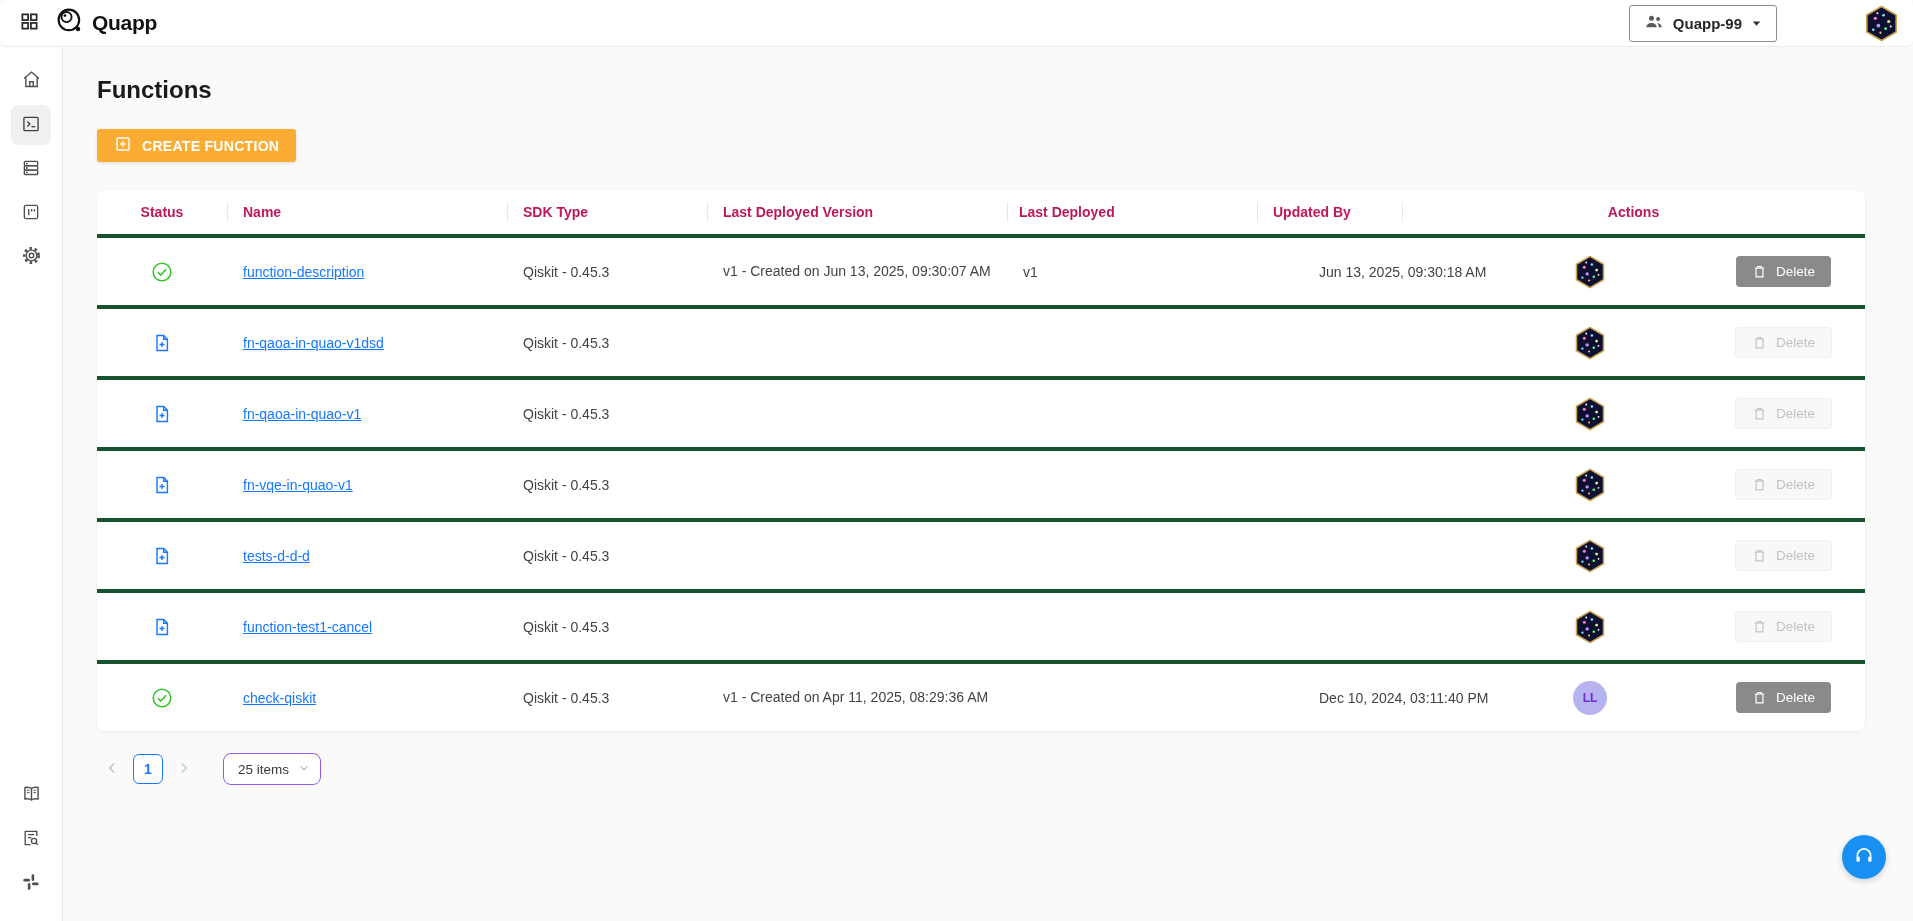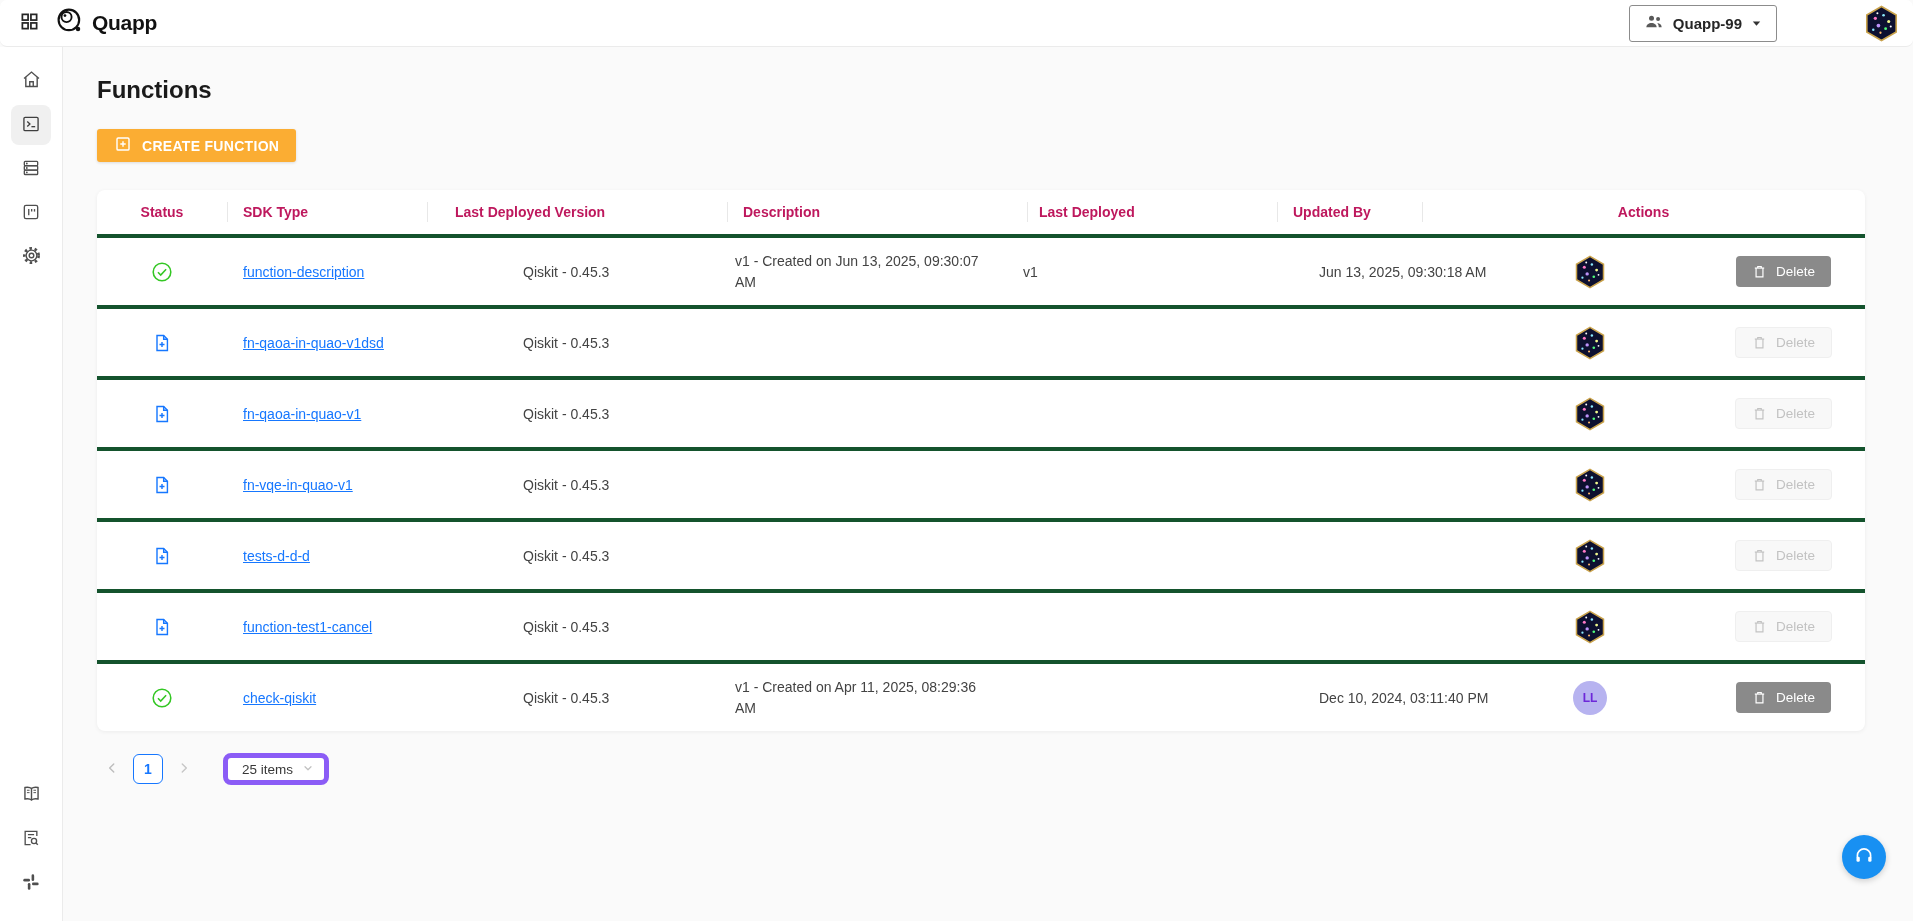--- a/index.html
+++ b/index.html
@@ -40,21 +40,21 @@
   
   .table-card { margin-top:28px; width:1768px; background:#fff; border-radius:8px;
                 box-shadow:0 1px 4px rgba(0,0,0,.06); overflow:hidden; }
   .thead { display:flex; align-items:center; height:44px; }
   .cell { font-size:14px; color:#434343; }
   .cell.h { font-weight:700; color:#be185d; position:relative; height:100%; display:flex; align-items:center; }
   .cell.h:not(.c0)::before { content:''; position:absolute; left:0; top:12px; width:1px; height:20px; background:#e8e8e8; }
   .c0 { width:130px; display:flex; align-items:center; justify-content:center; }
   .c1 { width:280px; padding-left:16px; }
   .c2 { width:200px; padding-left:16px; }
-  .c3 { width:300px; padding-left:28px; padding-right:14px; line-height:1.45; }
+  .c3 { width:300px; padding-left:16px; padding-right:14px; line-height:1.45; }
   .c4 { width:300px; padding-left:16px; }
   .c5 { width:250px; padding-left:12px; }
   .c6 { width:145px; padding-left:16px; display:flex; align-items:center; }
   .c7 { flex:1; display:flex; align-items:center; justify-content:center; }
   .cell.h.c0 { justify-content:center; padding-left:0; }
   .cell.h.c7 { justify-content:center; padding-left:0; }
 
   .trow { display:flex; align-items:center; border-top:4px solid #14532d; min-height:71px; }
   .name-link { color:var(--link-blue,#1677ff); text-decoration:underline; font-size:14px; cursor:pointer; }
   .status-icon { display:flex; }
@@ -66,21 +66,21 @@
                 font-family:inherit; font-size:13.5px; cursor:pointer; }
   .delete-btn .trash { display:flex; }
   .delete-btn.disabled { background:#f8f8f8; color:#c2c2c2; border:1px solid #efefef; cursor:default; }
 
   
   .pagination { display:flex; align-items:center; gap:12px; margin-top:22px; padding-left:6px; }
   .pg-nav { background:none; border:none; cursor:pointer; display:flex; align-items:center; padding:2px; }
   .pg-page { width:30px; height:30px; background:#fff; border:1.5px solid var(--link-blue,#1677ff); border-radius:6px;
              color:var(--link-blue,#1677ff); font-size:14px; font-weight:600; font-family:inherit;
              display:flex; align-items:center; justify-content:center; cursor:pointer; }
-  .pg-size { height:32px; margin-left:18px; padding:0 10px 0 14px; background:#fff; border:5px solid #8b5cf6;
+  .pg-size { height:32px; margin-left:18px; padding:0 10px 0 14px; background:#fff; border:1px solid #8b5cf6;
              border-radius:8px; display:flex; align-items:center; gap:9px; font-size:13.5px; color:#383838; cursor:pointer;
              font-family:inherit; }
 
   
   .support-fab { position:absolute; right:27px; bottom:42px; width:44px; height:44px; border-radius:50%;
                  background:var(--support-blue,#1890f2); border:none; cursor:pointer;
                  display:flex; align-items:center; justify-content:center; box-shadow:0 2px 6px rgba(0,0,0,.18); z-index:30; }
 </style>
 </head>
 <body>
@@ -230,23 +230,23 @@
         <rect x="4" y="4" width="16" height="16" rx="1.5"></rect>
           <path d="M12 8.4v7.2M8.4 12h7.2"></path>
       </svg>
     </span>
     <span>CREATE FUNCTION</span>
   </button>
 
   <section class="table-card">
     <div class="thead">
         <div class="cell h c0">Status</div>
+        <div class="cell h c1">Name</div>
         <div class="cell h c2">SDK Type</div>
         <div class="cell h c3">Last Deployed Version</div>
-        <div class="cell h c4">Description</div>
         <div class="cell h c5">Last Deployed</div>
         <div class="cell h c6">Updated By</div>
         <div class="cell h c7">Actions</div>
       </div>
     <div>
   <div class="trow">
     <div class="cell c0">
       <span class="status-icon success">
         <svg width="22" height="22" viewBox="0 0 24 24" fill="none" stroke="#34c724" stroke-width="1.7">
           <circle cx="12" cy="12" r="9.6"></circle>

